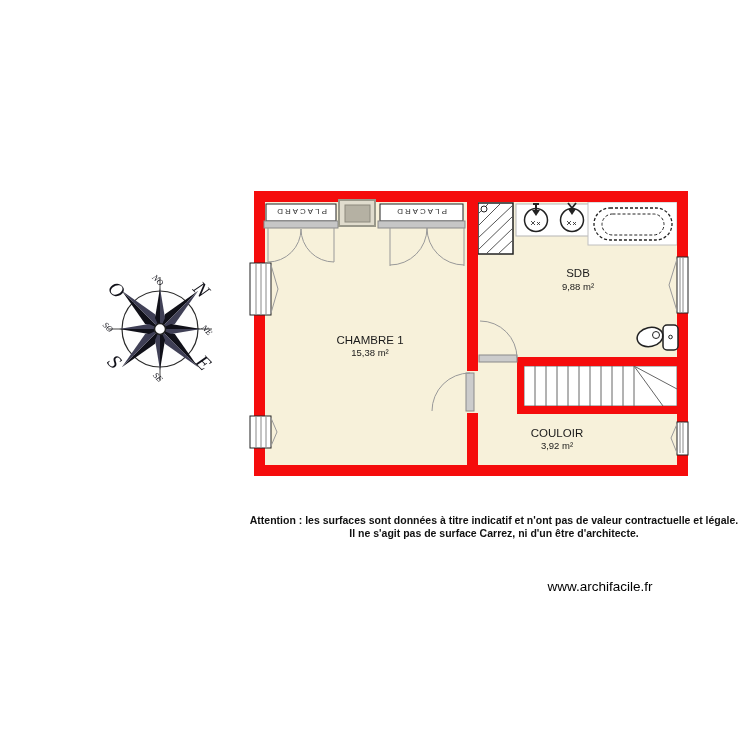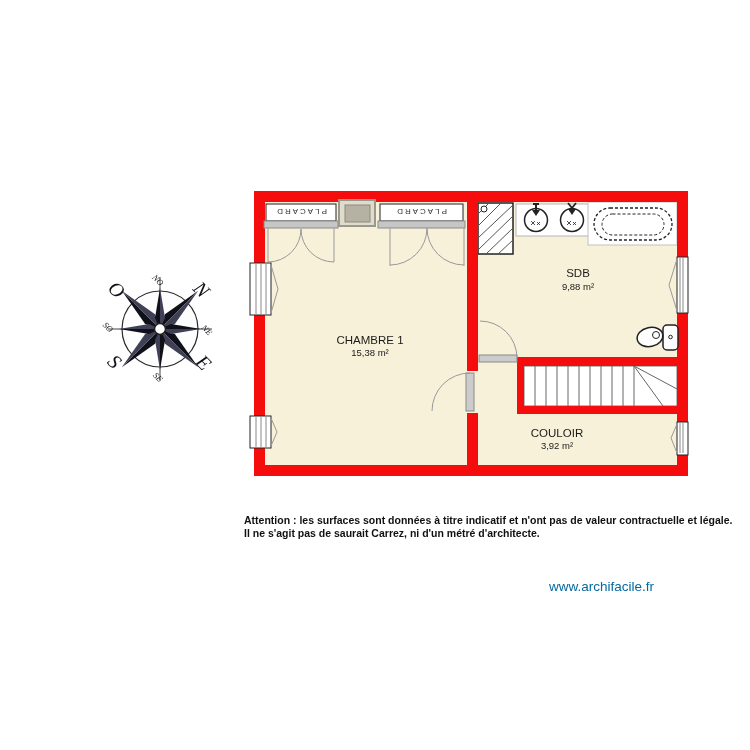--- a/index.html
+++ b/index.html
@@ -7,24 +7,24 @@
         font-family:"Liberation Sans",sans-serif;}
   svg{position:absolute;left:0;top:0;}
   svg text{font-family:"Liberation Sans",sans-serif;fill:#1a1a1a;}
   .room-name{font-size:11.5px;}
   .room-area{font-size:9.5px;}
   .placard-label{font-size:8px;letter-spacing:2px;fill:#333;}
   .compass-cardinal{font-family:"Liberation Serif",serif;font-style:italic;font-size:20px;fill:#101018;}
   .compass-inter{font-family:"Liberation Serif",serif;font-style:italic;font-size:8.5px;fill:#101018;}
   .ck-d{fill:#101018;}
   .ck-l{fill:#3f3f55;}
-  .disclaimer{position:absolute;left:244px;top:514px;width:500px;
+  .disclaimer{position:absolute;left:244px;top:514px;width:500px;text-align:center;
               font-size:10.5px;font-weight:600;color:#111;line-height:13px;}
-  .watermark{position:absolute;left:549px;top:579px;width:192px;text-align:left;
-             font-size:13.5px;color:#0369a1;}
+  .watermark{position:absolute;left:504px;top:579px;width:192px;text-align:center;
+             font-size:13.5px;color:#000000;}
 </style>
 </head>
 <body>
 
 <div class="page">
 
 <svg width="750" height="750" viewBox="0 0 750 750">
 
   <rect x="265" y="202" width="412" height="263" fill="#f7f1da"></rect>
 
@@ -217,18 +217,18 @@
     <text x="108" y="106" text-anchor="middle" class="compass-cardinal" transform="rotate(45 108 100)">E</text>
     <text x="63" y="20" text-anchor="middle" class="compass-inter" transform="rotate(45 63 17)">NO</text>
     <text x="112" y="70" text-anchor="middle" class="compass-inter" transform="rotate(45 112 67)">NE</text>
     <text x="63" y="117" text-anchor="middle" class="compass-inter" transform="rotate(45 63 114)">SE</text>
     <text x="13" y="67" text-anchor="middle" class="compass-inter" transform="rotate(45 13 64)">SO</text>
   </g>
 </svg>
 
   <div class="disclaimer">
     <div>Attention : les surfaces sont données à titre indicatif et n'ont pas de valeur contractuelle et légale.</div>
-    <div>Il ne s'agit pas de saurait Carrez, ni d'un métré d'architecte.</div>
+    <div>Il ne s'agit pas de surface Carrez, ni d'un être d'architecte.</div>
   </div>
 
   <div class="watermark">www.archifacile.fr</div>
 
 </div>
 
 </body></html>

